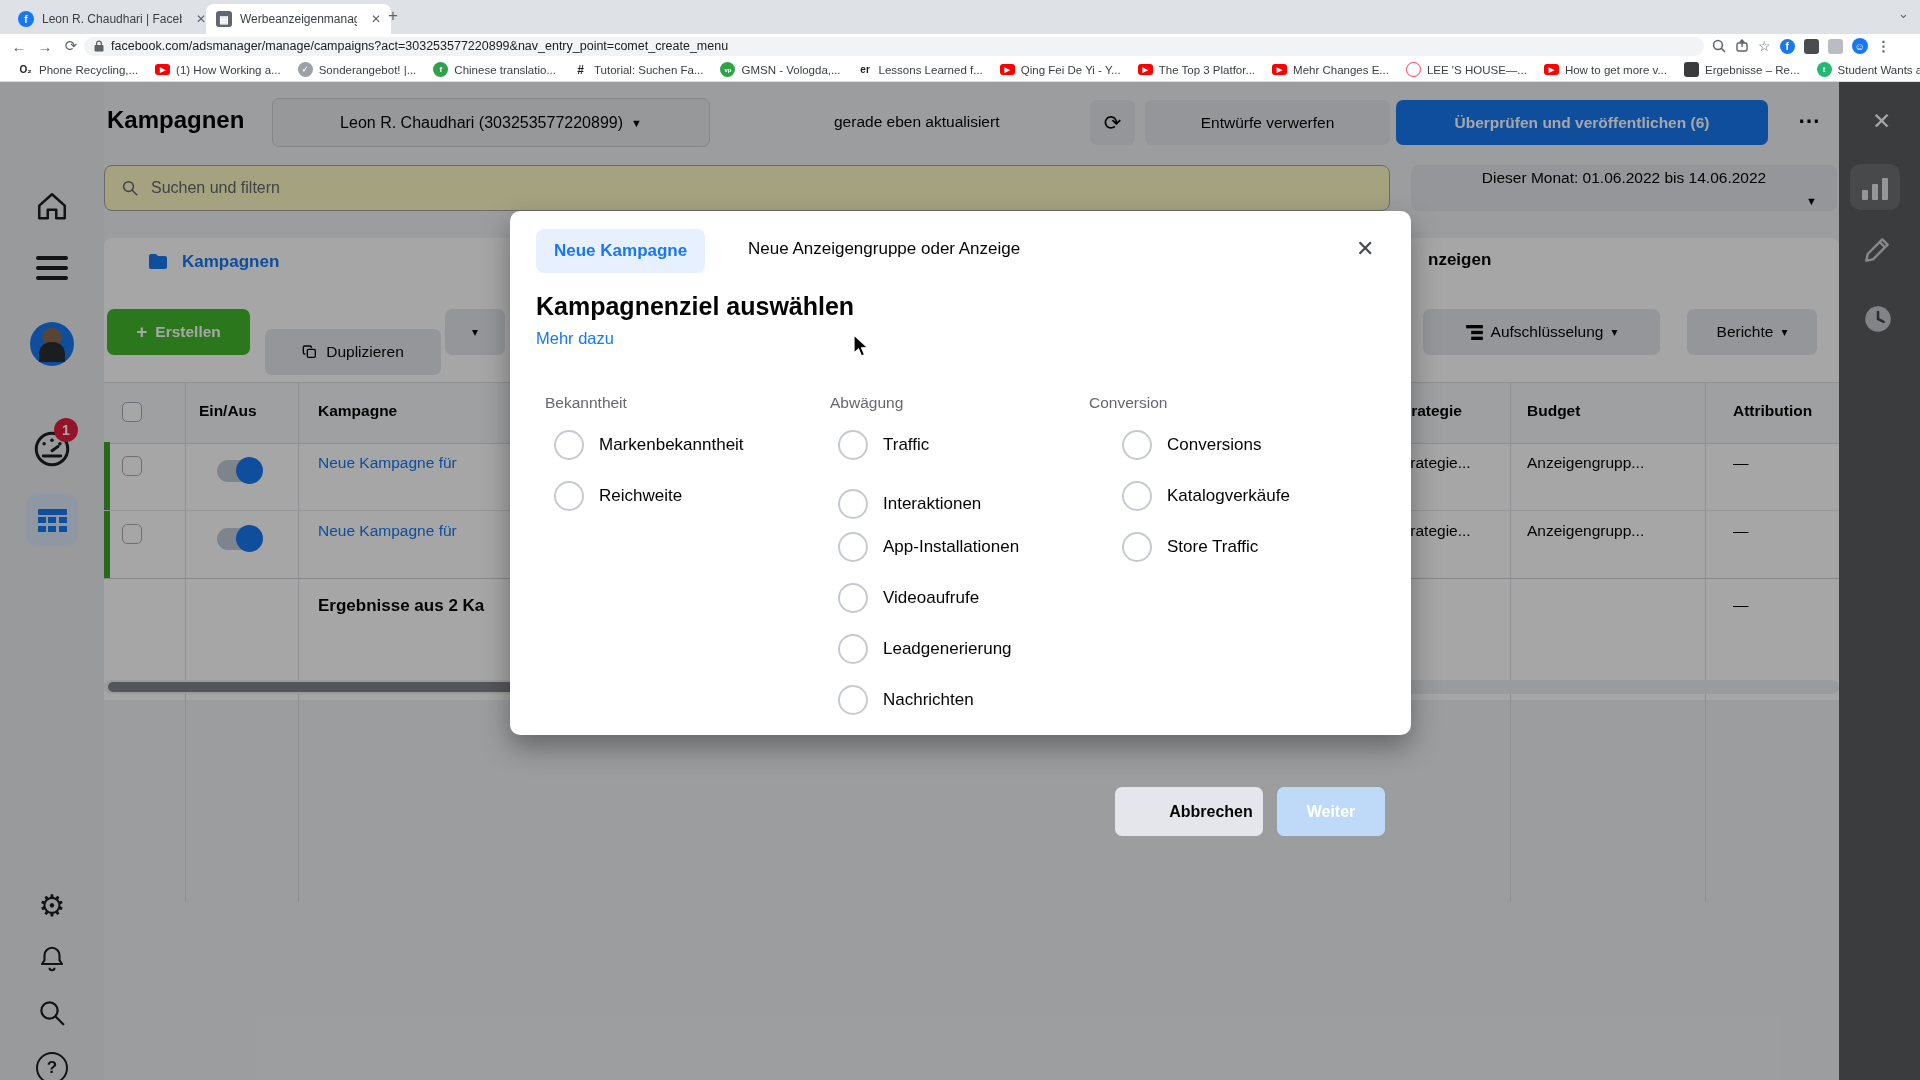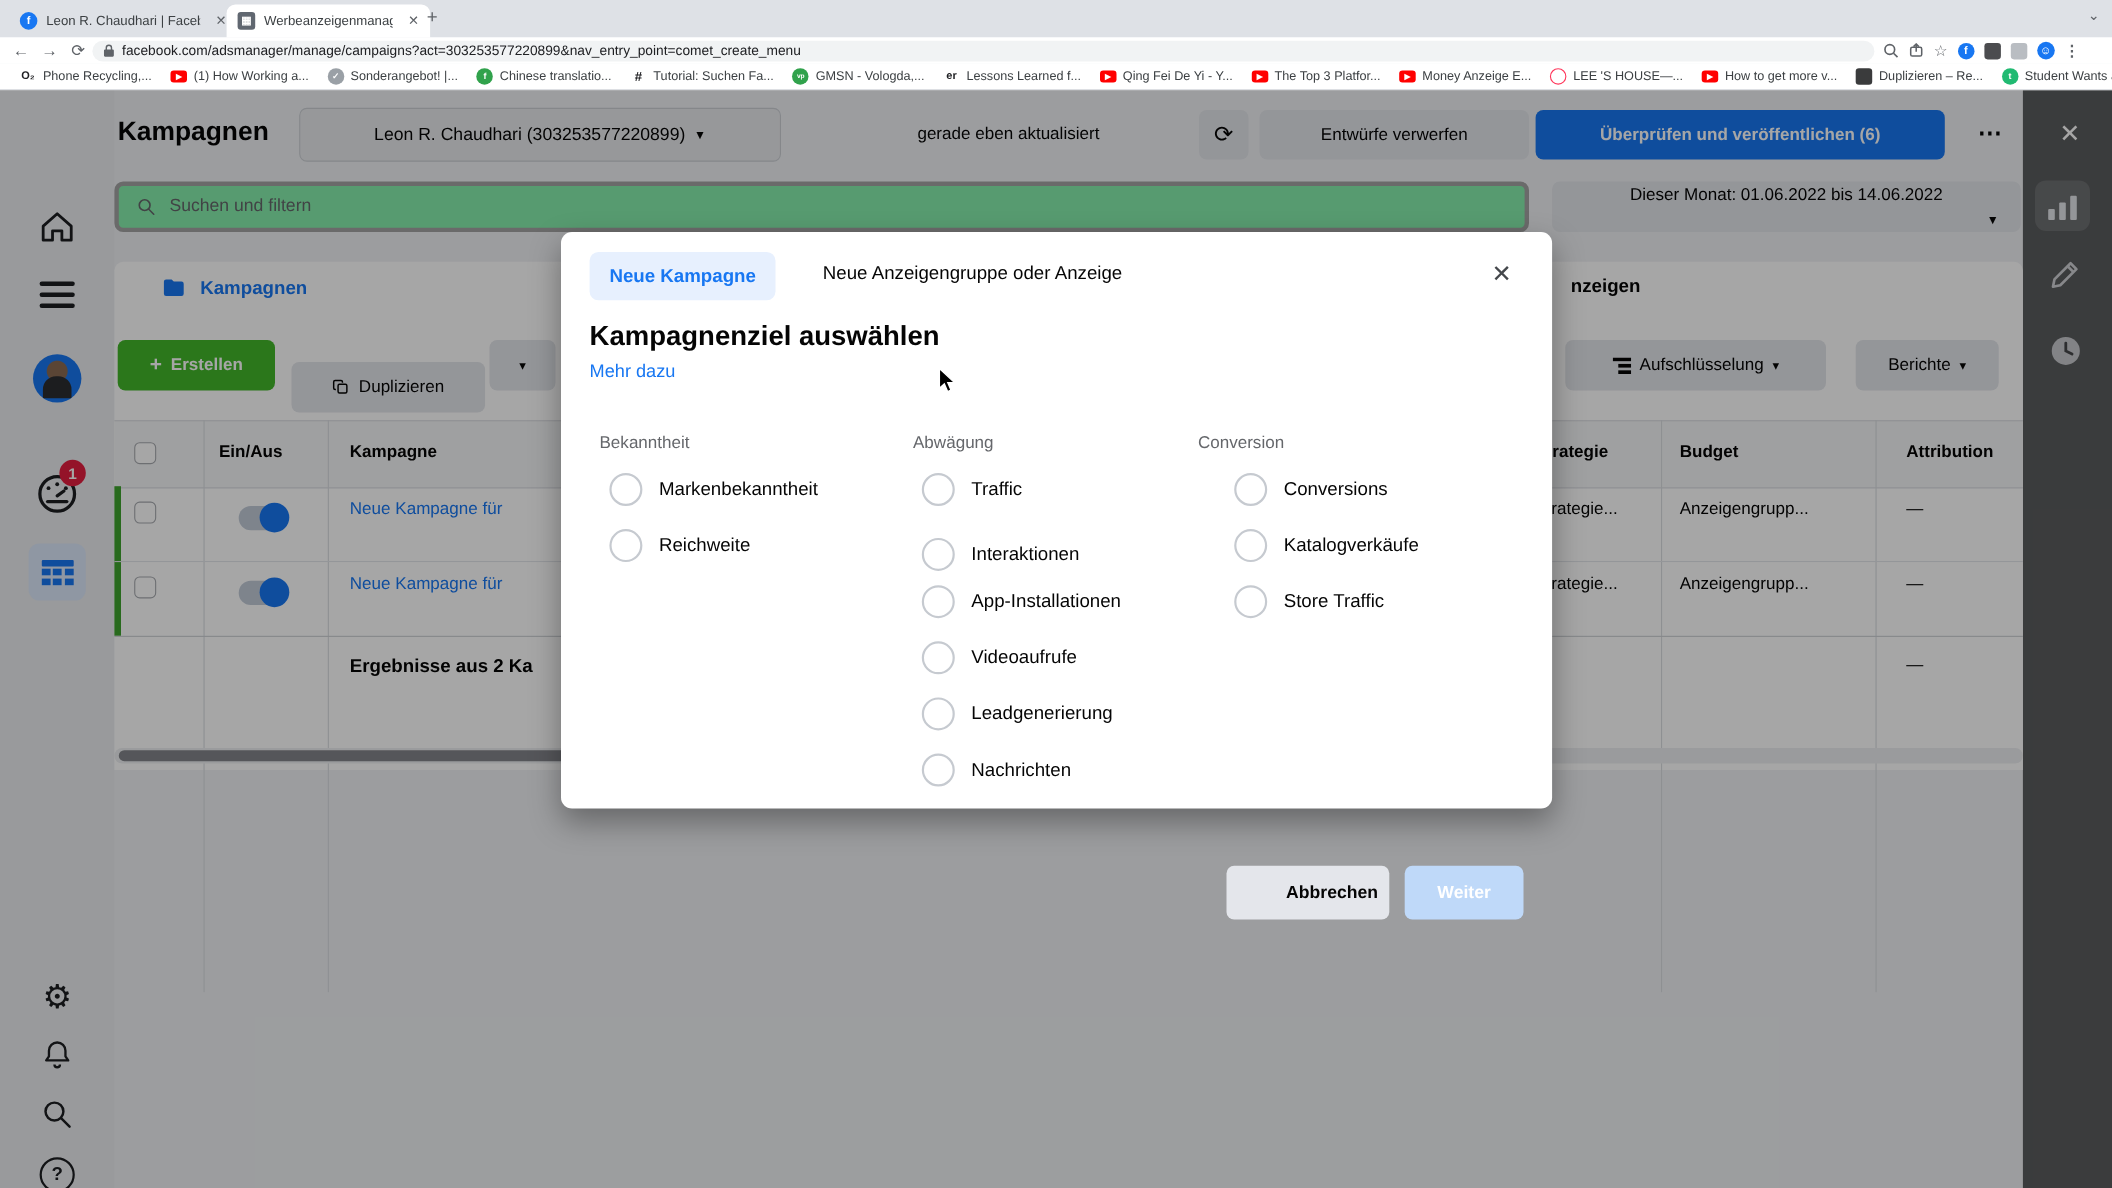--- a/index.html
+++ b/index.html
@@ -133,33 +133,33 @@
     <span class="bm">
         <span class="fi fi-yt">▶</span>
         <span>Qing Fei De Yi - Y...</span>
       </span>
     <span class="bm">
         <span class="fi fi-yt">▶</span>
         <span>The Top 3 Platfor...</span>
       </span>
     <span class="bm">
         <span class="fi fi-yt">▶</span>
-        <span>Money Anzeige E...</span>
+        <span>Mehr Changes E...</span>
       </span>
     <span class="bm">
         <span class="fi fi-red-o"></span>
         <span>LEE 'S HOUSE—...</span>
       </span>
     <span class="bm">
         <span class="fi fi-yt">▶</span>
         <span>How to get more v...</span>
       </span>
     <span class="bm">
         <span class="fi fi-dark"></span>
-        <span>Duplizieren – Re...</span>
+        <span>Ergebnisse – Re...</span>
       </span>
     <span class="bm">
         <span class="fi" style="background:#21BA72;">t</span>
         <span>Student Wants an...</span>
       </span>
 
   </div>
 
   <div class="abs rail">
     <div class="railicon" style="top:108px;">
@@ -249,21 +249,21 @@
   <div class="abs" style="left:834px;top:113px;font-size:15.5px;color:#050505;z-index:2;">gerade eben aktualisiert</div>
   <div class="abs btn" style="left:1090px;top:100px;width:45px;height:45px;font-size:21px;z-index:2;">⟳</div>
   <div class="abs btn" style="left:1145px;top:100px;width:245px;height:45px;z-index:2;">
       <span>Entwürfe verwerfen</span>
     </div>
   <div class="abs btn primary" style="left:1396px;top:100px;width:372px;height:45px;z-index:2;">
       <span>Überprüfen und veröffentlichen (6)</span>
     </div>
   <div class="abs" style="left:1798px;top:108px;font-size:22px;font-weight:bold;color:#050505;z-index:2;">⋯</div>
 
-  <div class="abs" style="left:104px;top:165px;width:1286px;height:46px;background:#86efac;border:4px solid #a3a3a3;border-radius:8px;display:flex;align-items:center;gap:12px;padding:0 16px;box-sizing:border-box;z-index:2;">
+  <div class="abs" style="left:104px;top:165px;width:1286px;height:46px;background:#fef9c3;border:1px solid #a3a3a3;border-radius:8px;display:flex;align-items:center;gap:12px;padding:0 16px;box-sizing:border-box;z-index:2;">
     <svg width="18" height="18" viewBox="0 0 24 24">
         <circle cx="10" cy="10" r="6.5" fill="none" stroke="#65676B" stroke-width="2"></circle>
         <line x1="15" y1="15" x2="21" y2="21" stroke="#65676B" stroke-width="2" stroke-linecap="round"></line>
       </svg>
     <span style="font-size:16px;color:#65676B;">Suchen und filtern</span>
   </div>
   <div class="abs btn" style="left:1411px;top:165px;width:426px;height:46px;justify-content:center;padding:0 20px;z-index:2;flex-direction:column;">
     <span>Dieser Monat: 01.06.2022 bis 14.06.2022</span>
     <span style="font-size:11px;margin-left:auto;">▼</span>
   </div>

